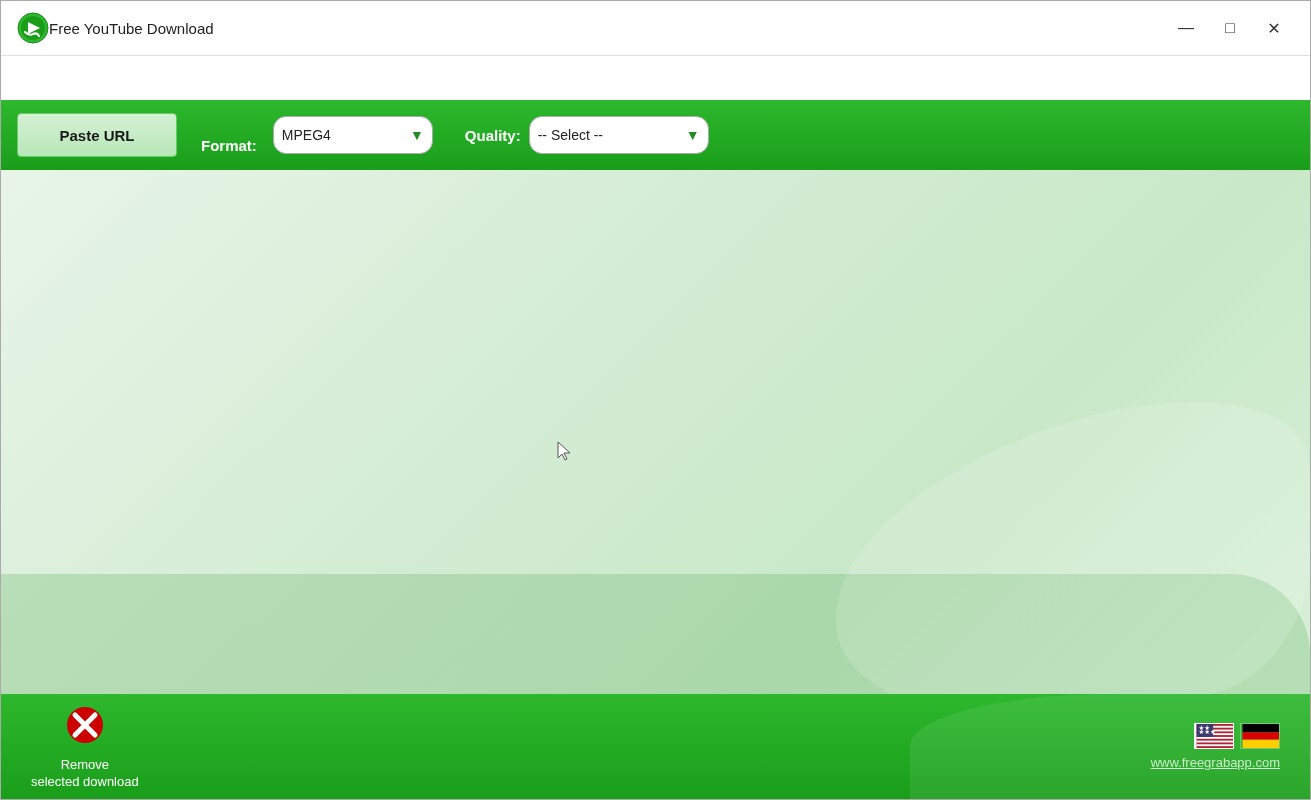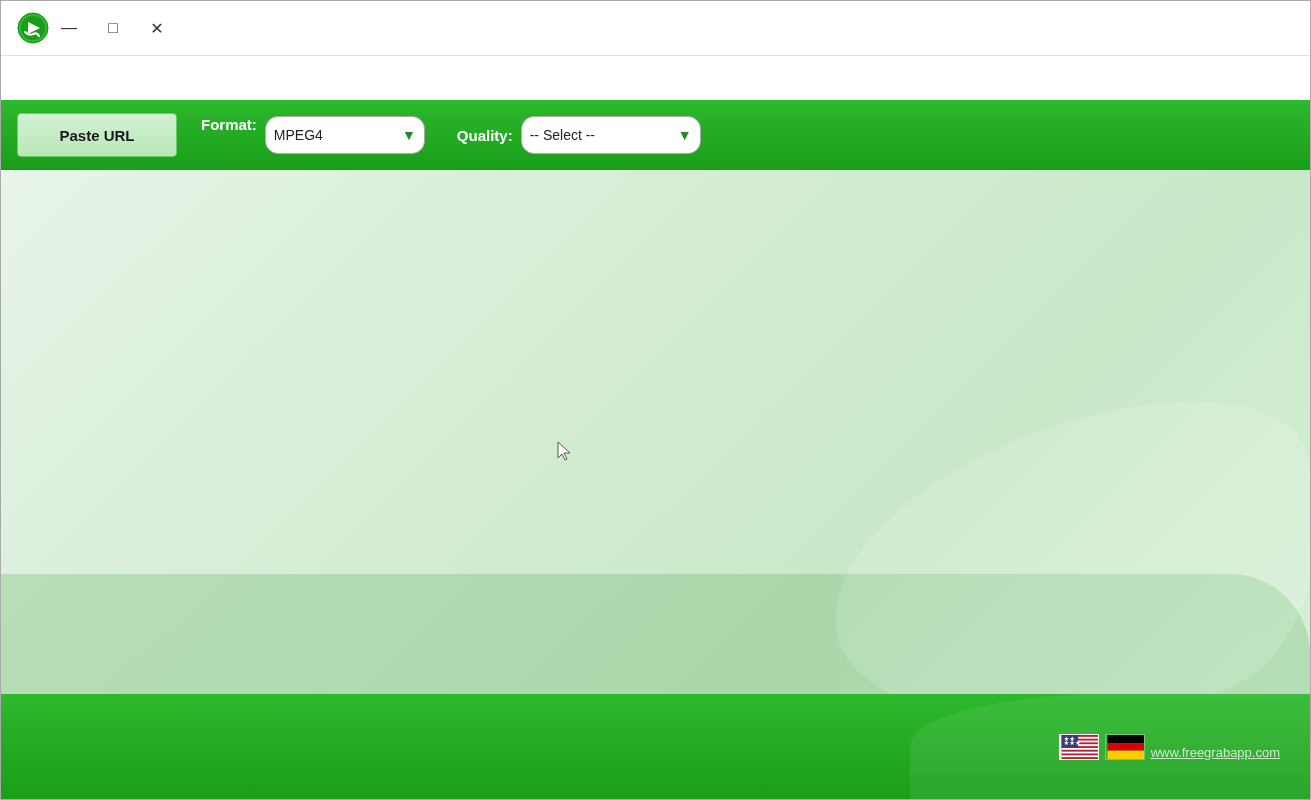--- a/index.html
+++ b/index.html
@@ -124,22 +124,22 @@
       right: 8px;
       top: 50%;
       transform: translateY(-50%);
       pointer-events: none;
       color: #228B22;
       font-size: 14px;
     }
 
     .format-group {
       display: flex;
-      align-items: flex-start;
-      gap: 8px;
+      align-items: flex-end;
+      gap: 16px;
     }
 
     .quality-group {
       display: flex;
       align-items: center;
       gap: 8px;
       margin-left: 8px;
     }
 
     
@@ -229,21 +229,21 @@
     .footer-label {
       font-size: 13px;
       color: #fff;
       text-align: center;
       line-height: 1.3;
     }
 
     .footer-right {
       margin-left: auto;
       display: flex;
-      flex-direction: row;
+      flex-direction: column;
       align-items: flex-end;
       gap: 6px;
       z-index: 2;
     }
 
     .flag-row {
       display: flex;
       gap: 6px;
       align-items: center;
     }
@@ -281,20 +281,21 @@
 
 <div class="window">
 
   <div class="title-bar">
     <svg class="logo-circle" viewBox="0 0 32 32">
       <circle cx="16" cy="16" r="15" fill="#2db82d" stroke="#1a8a1a" stroke-width="1"></circle>
       <circle cx="16" cy="16" r="12" fill="#1a9e1a"></circle>
       <path d="M11 10 L11 22 L23 16 Z" fill="white"></path>
       <path d="M8 20 Q12 24 16 22 Q20 20 22 24" stroke="white" stroke-width="2" fill="none" stroke-linecap="round"></path>
     </svg>
+    <span class="title-bar-text">Free YouTube Download</span>
     <div class="title-bar-controls">
       <button class="title-bar-btn">—</button>
       <button class="title-bar-btn">□</button>
       <button class="title-bar-btn close">✕</button>
     </div>
   </div>
 
   <div class="toolbar">
     <button class="toolbar-btn">Paste URL</button>
 
@@ -328,20 +329,32 @@
 
   <div class="content-area">
 
     <svg class="cursor" viewBox="0 0 20 24" fill="none">
       <path d="M2 2 L2 18 L6 14 L9 20 L11 19 L8 13 L14 13 Z" fill="white" stroke="#555" stroke-width="1"></path>
     </svg>
   </div>
 
   <div class="footer">
 
+    <div class="footer-action">
+      <span class="footer-icon">
+        <svg viewBox="0 0 44 44" width="44" height="44">
+          <rect width="44" height="44" fill="transparent"></rect>
+
+          <circle cx="22" cy="22" r="18" fill="#cc0000"></circle>
+          <line x1="12" y1="12" x2="32" y2="32" stroke="white" stroke-width="5" stroke-linecap="round"></line>
+          <line x1="32" y1="12" x2="12" y2="32" stroke="white" stroke-width="5" stroke-linecap="round"></line>
+        </svg>
+      </span>
+      <span class="footer-label">Remove<br>selected download</span>
+    </div>
 
 
 
     <div class="footer-right">
       <div class="flag-row">
 
         <div class="flag flag-us">
           <svg viewBox="0 0 40 26" width="40" height="26">
             <rect width="40" height="26" fill="#B22234"></rect>
             <rect y="2" width="40" height="2" fill="white"></rect>

